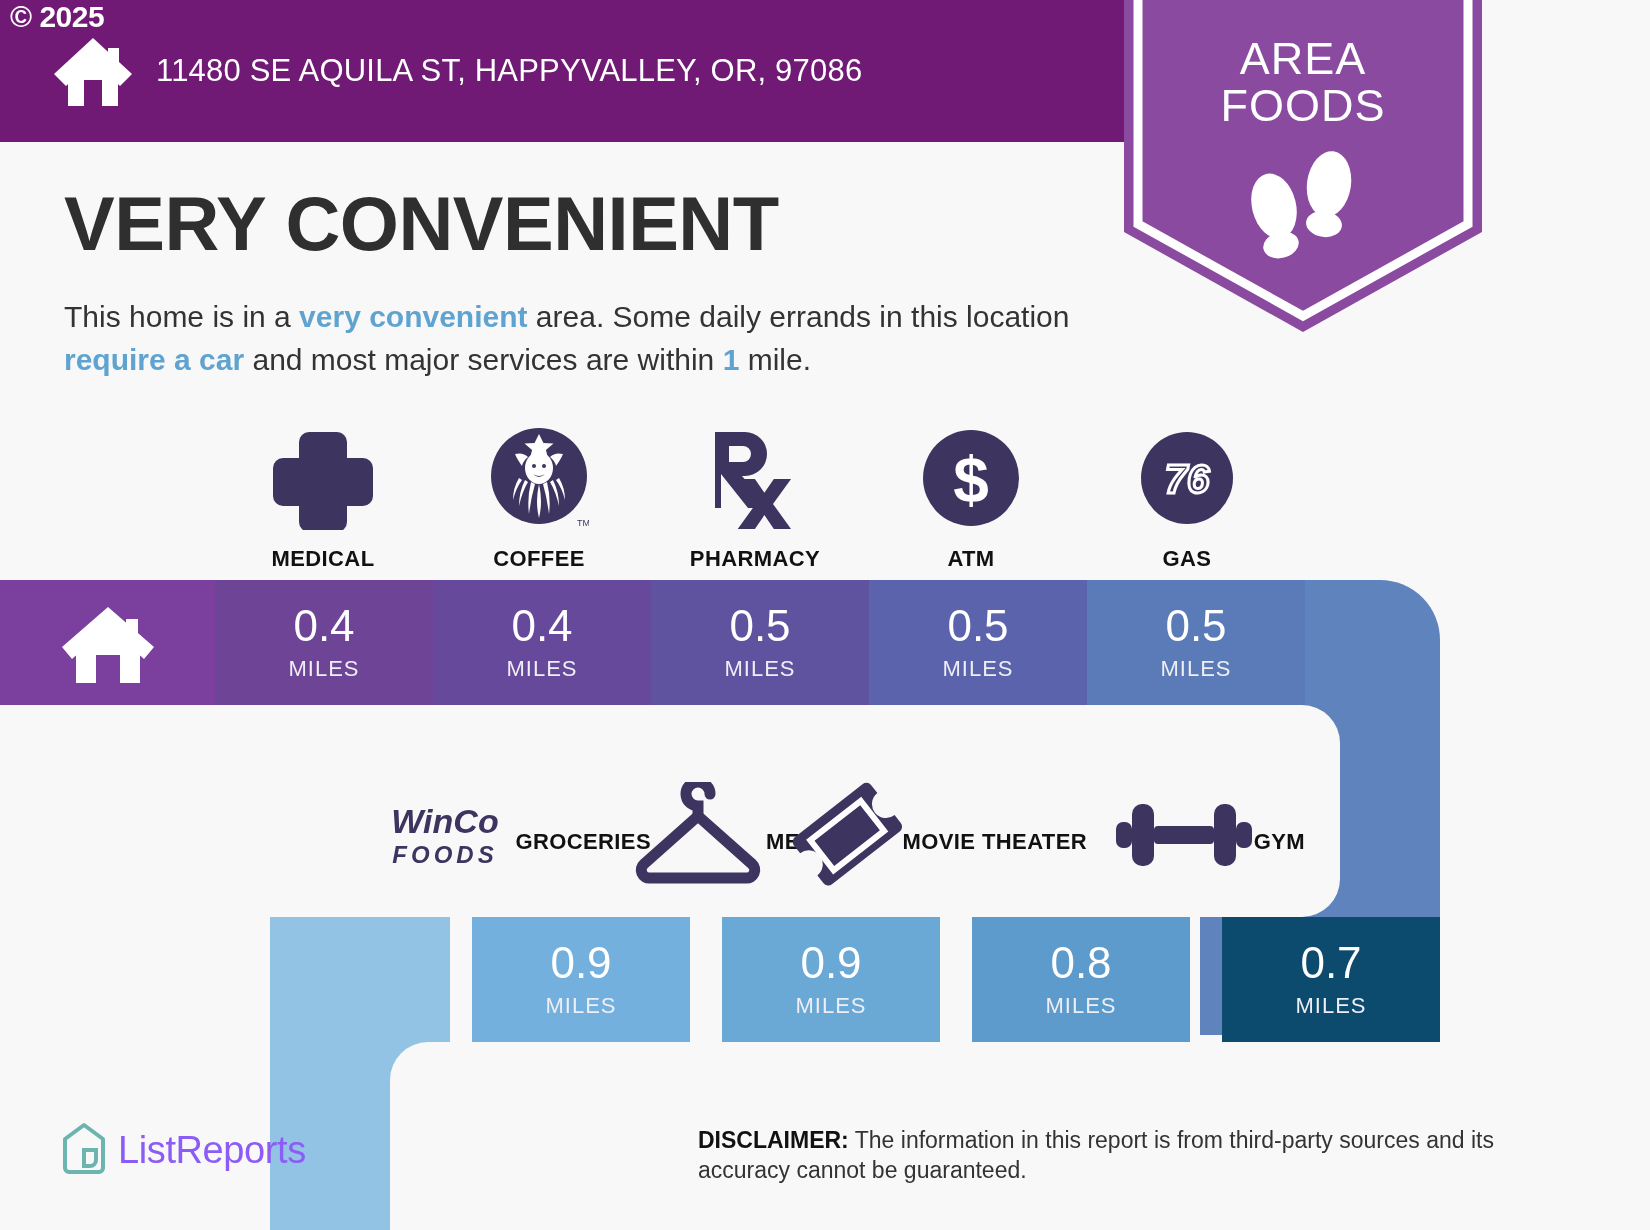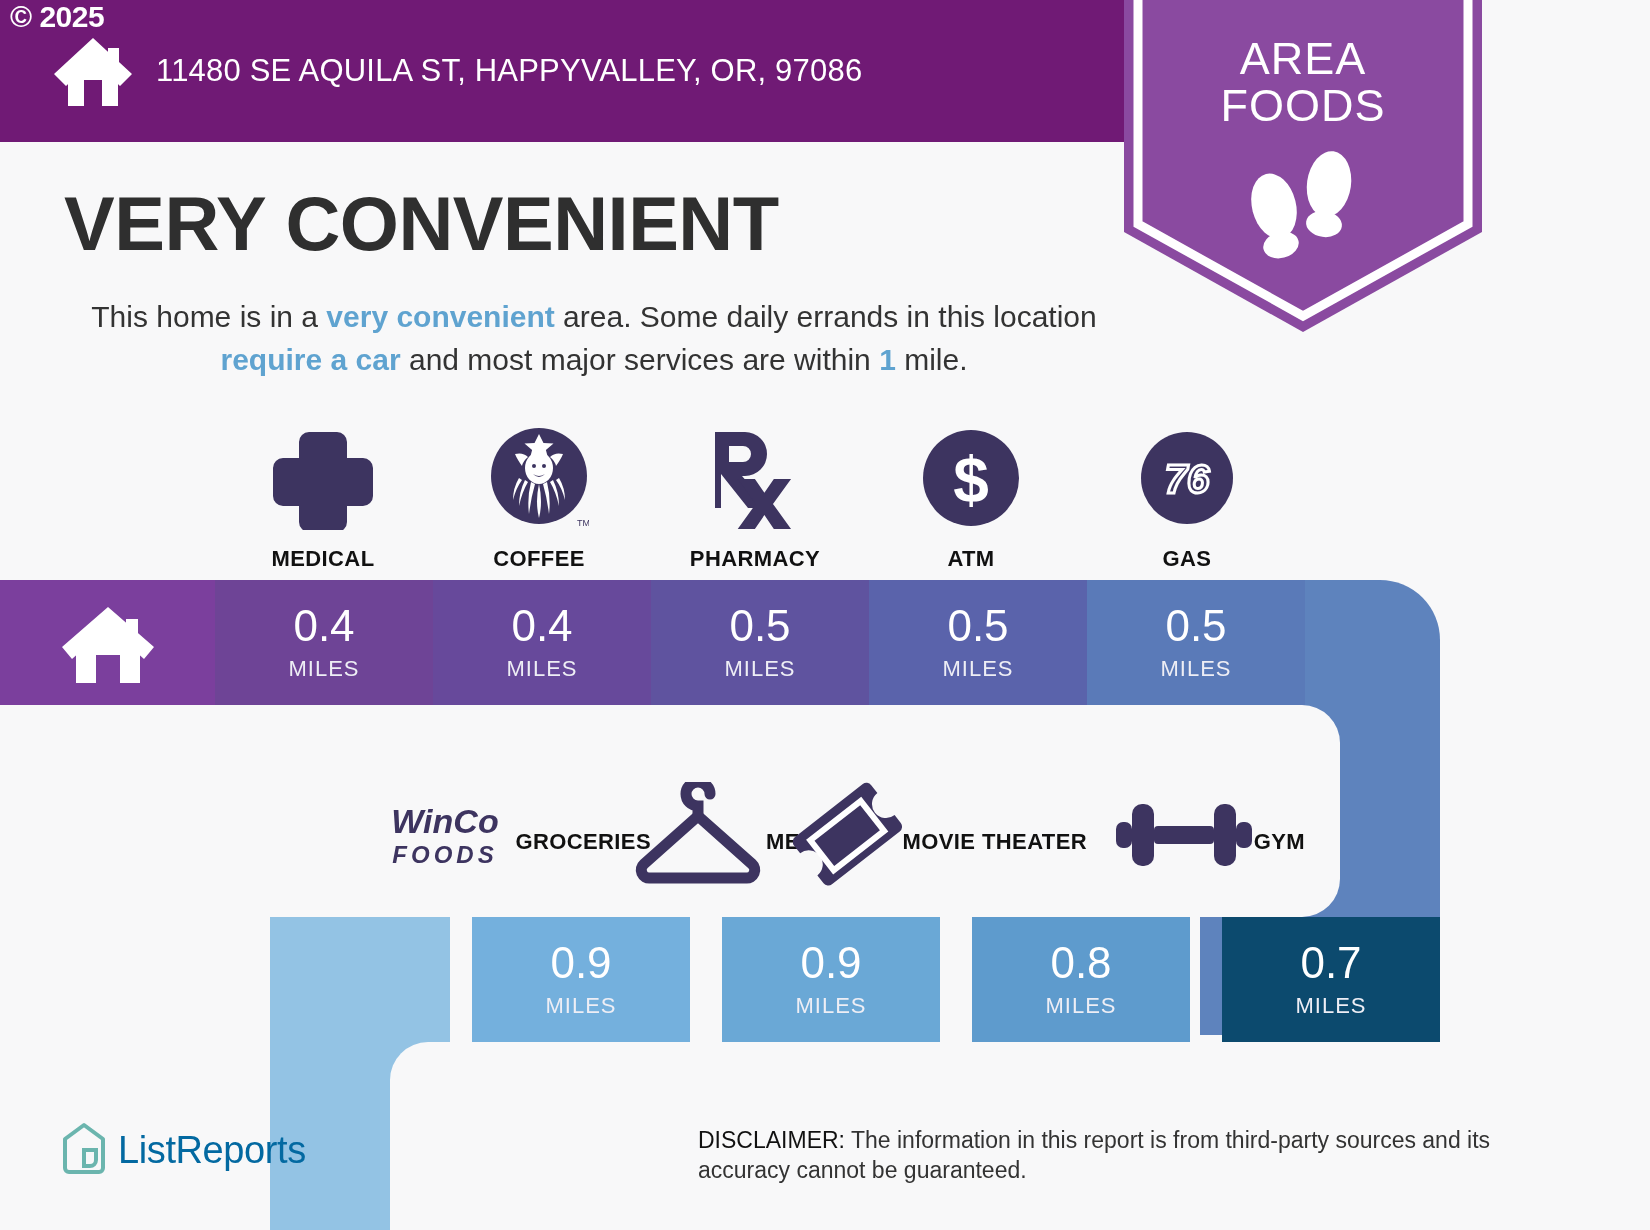--- a/index.html
+++ b/index.html
@@ -42,21 +42,21 @@
     letter-spacing:1px; white-space:pre-line;
   }
 
   
   #hero { position:absolute; left:64px; top:186px; width:1060px; }
   #hero-title {
     font-size:76px; font-weight:bold; color:#2f2f2f;
     letter-spacing:-0.5px; line-height:1;
   }
   #hero-sub {
-    margin-top:34px; font-size:30px; color:#333333; line-height:1.42;text-align:center;
+    margin-top:34px; font-size:30px; color:#333333; line-height:1.42;
   }
   #hero-sub b { color:#5fa3d0; font-weight:bold; }
 
   
   #ribbon { position:absolute; left:0; top:575px; width:1650px; height:655px; z-index:1; }
   #ribbon svg { display:block; }
 
   
   #row1-icons {
     position:absolute; left:215px; top:412px; width:1080px; height:160px;
@@ -117,27 +117,27 @@
     position:absolute; left:390px; top:1042px; width:1320px; height:200px;
     background:#f8f8f9; border-radius:38px 0 0 0; z-index:4;
   }
 
   
   #footer-logo {
     position:absolute; left:62px; top:1122px;
     display:flex; align-items:center; z-index:7;
   }
   #footer-logo-text {
-    margin-left:12px; font-size:38px; color:#0369a1; letter-spacing:-0.4px;
+    margin-left:12px; font-size:38px; color:#8b5cf6; letter-spacing:-0.4px;
   }
   #disclaimer {
     position:absolute; left:698px; top:1125px; width:860px;
     font-size:23px; color:#333333; line-height:1.32; z-index:7;
   }
-  #disclaimer b { font-weight:normal; color:#111111; }
+  #disclaimer b { font-weight:bold; color:#111111; }
 </style>
 </head>
 <body>
 
 <div id="header">
   <div id="copyright">© 2025</div>
   <span id="home-badge-icon">
     <svg viewBox="0 0 82 70">
       <path d="M41 2 L80 38 L68 50 L41 24 L14 50 L2 38 Z" fill="#ffffff"></path>
       <path d="M16 42 L41 18 L66 42 L66 70 L50 70 L50 44 L32 44 L32 70 L16 70 Z" fill="#ffffff"></path>

